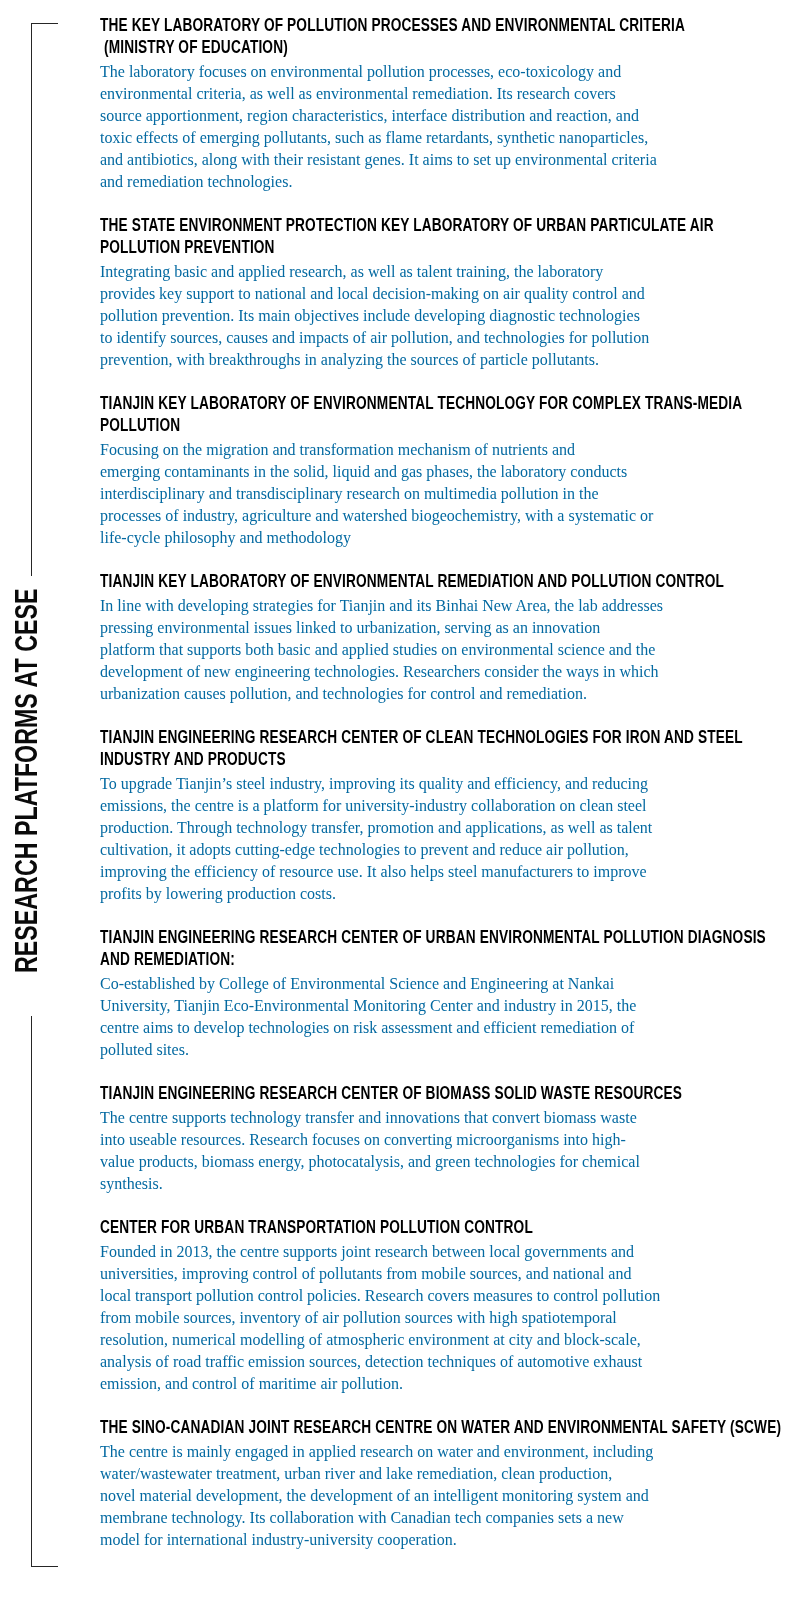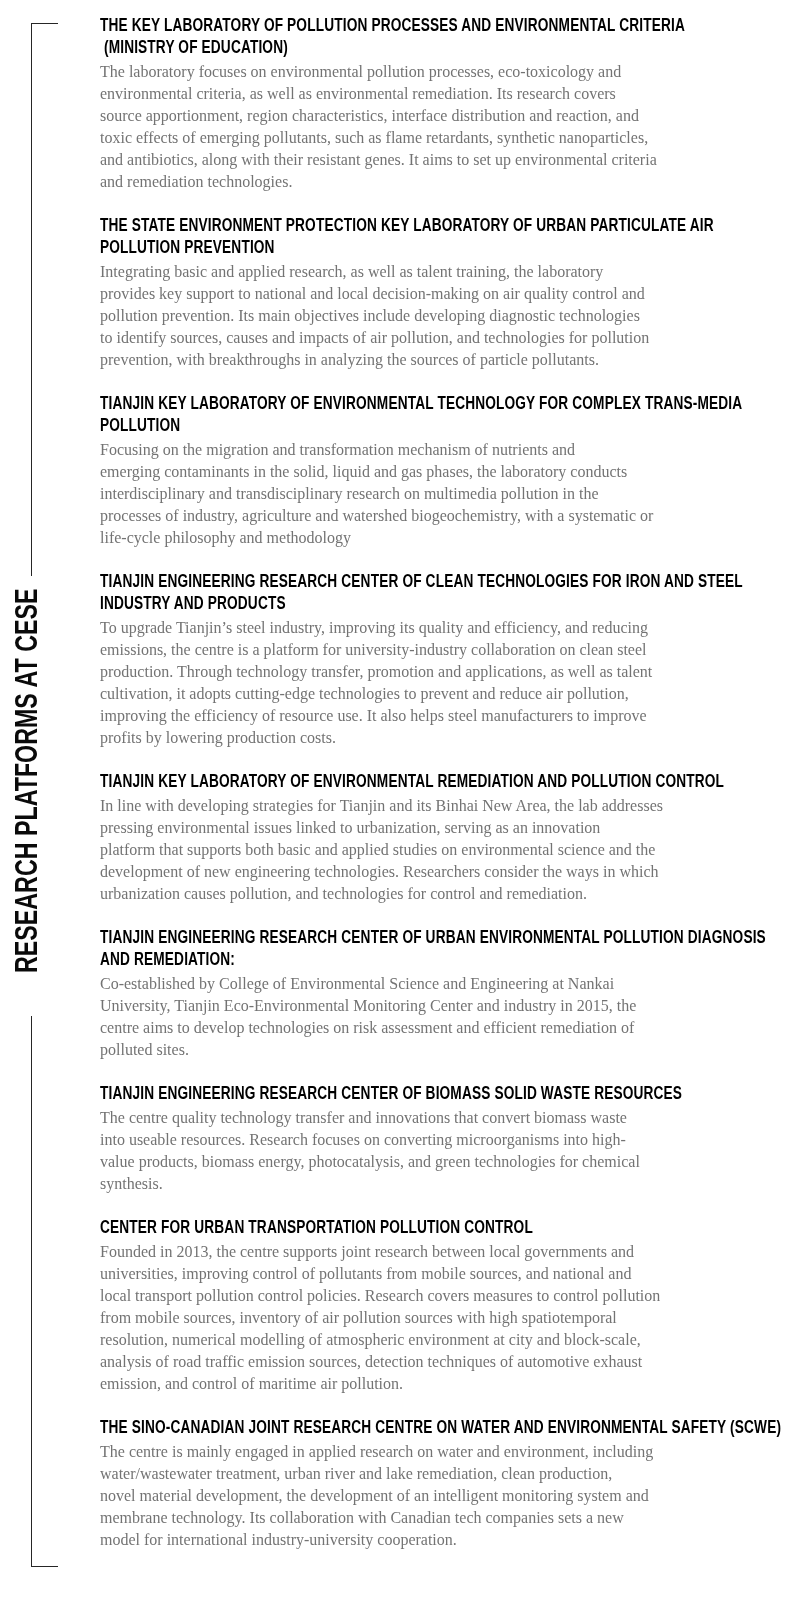--- a/index.html
+++ b/index.html
@@ -56,21 +56,21 @@
     white-space: pre;            
     transform: scaleX(0.72);     
     transform-origin: left top;
     letter-spacing: 0.2px;
   }
   .section-body {
     margin: 0;
     font-family: "Liberation Serif", serif;
     font-size: 16px;
     line-height: 22px;
-    color: #737373;
+    color: #0369a1;
     white-space: pre;            
   }
 </style>
 </head>
 <body>
 
 <div class="page">
   <div class="bracket bracket-top"></div>
   <div class="bracket bracket-bottom"></div>
   <div class="side-label">RESEARCH PLATFORMS AT CESE</div>
@@ -98,48 +98,48 @@
     <section class="research-section">
       <h2 class="section-heading">TIANJIN KEY LABORATORY OF ENVIRONMENTAL TECHNOLOGY FOR COMPLEX TRANS-MEDIA
 POLLUTION</h2>
       <p class="section-body">Focusing on the migration and transformation mechanism of nutrients and
 emerging contaminants in the solid, liquid and gas phases, the laboratory conducts
 interdisciplinary and transdisciplinary research on multimedia pollution in the
 processes of industry, agriculture and watershed biogeochemistry, with a systematic or
 life-cycle philosophy and methodology</p>
     </section>
     <section class="research-section">
+      <h2 class="section-heading">TIANJIN KEY LABORATORY OF ENVIRONMENTAL REMEDIATION AND POLLUTION CONTROL</h2>
+      <p class="section-body">In line with developing strategies for Tianjin and its Binhai New Area, the lab addresses
+pressing environmental issues linked to urbanization, serving as an innovation
+platform that supports both basic and applied studies on environmental science and the
+development of new engineering technologies. Researchers consider the ways in which
+urbanization causes pollution, and technologies for control and remediation.</p>
+    </section>
+    <section class="research-section">
       <h2 class="section-heading">TIANJIN ENGINEERING RESEARCH CENTER OF CLEAN TECHNOLOGIES FOR IRON AND STEEL
 INDUSTRY AND PRODUCTS</h2>
       <p class="section-body">To upgrade Tianjin’s steel industry, improving its quality and efficiency, and reducing
 emissions, the centre is a platform for university-industry collaboration on clean steel
 production. Through technology transfer, promotion and applications, as well as talent
 cultivation, it adopts cutting-edge technologies to prevent and reduce air pollution,
 improving the efficiency of resource use. It also helps steel manufacturers to improve
 profits by lowering production costs.</p>
-    </section>
-    <section class="research-section">
-      <h2 class="section-heading">TIANJIN KEY LABORATORY OF ENVIRONMENTAL REMEDIATION AND POLLUTION CONTROL</h2>
-      <p class="section-body">In line with developing strategies for Tianjin and its Binhai New Area, the lab addresses
-pressing environmental issues linked to urbanization, serving as an innovation
-platform that supports both basic and applied studies on environmental science and the
-development of new engineering technologies. Researchers consider the ways in which
-urbanization causes pollution, and technologies for control and remediation.</p>
     </section>
     <section class="research-section">
       <h2 class="section-heading">TIANJIN ENGINEERING RESEARCH CENTER OF URBAN ENVIRONMENTAL POLLUTION DIAGNOSIS
 AND REMEDIATION:</h2>
       <p class="section-body">Co-established by College of Environmental Science and Engineering at Nankai
 University, Tianjin Eco-Environmental Monitoring Center and industry in 2015, the
 centre aims to develop technologies on risk assessment and efficient remediation of
 polluted sites.</p>
     </section>
     <section class="research-section">
       <h2 class="section-heading">TIANJIN ENGINEERING RESEARCH CENTER OF BIOMASS SOLID WASTE RESOURCES</h2>
-      <p class="section-body">The centre quality technology transfer and innovations that convert biomass waste
+      <p class="section-body">The centre supports technology transfer and innovations that convert biomass waste
 into useable resources. Research focuses on converting microorganisms into high-
 value products, biomass energy, photocatalysis, and green technologies for chemical
 synthesis.</p>
     </section>
     <section class="research-section">
       <h2 class="section-heading">CENTER FOR URBAN TRANSPORTATION POLLUTION CONTROL</h2>
       <p class="section-body">Founded in 2013, the centre supports joint research between local governments and
 universities, improving control of pollutants from mobile sources, and national and
 local transport pollution control policies. Research covers measures to control pollution
 from mobile sources, inventory of air pollution sources with high spatiotemporal

